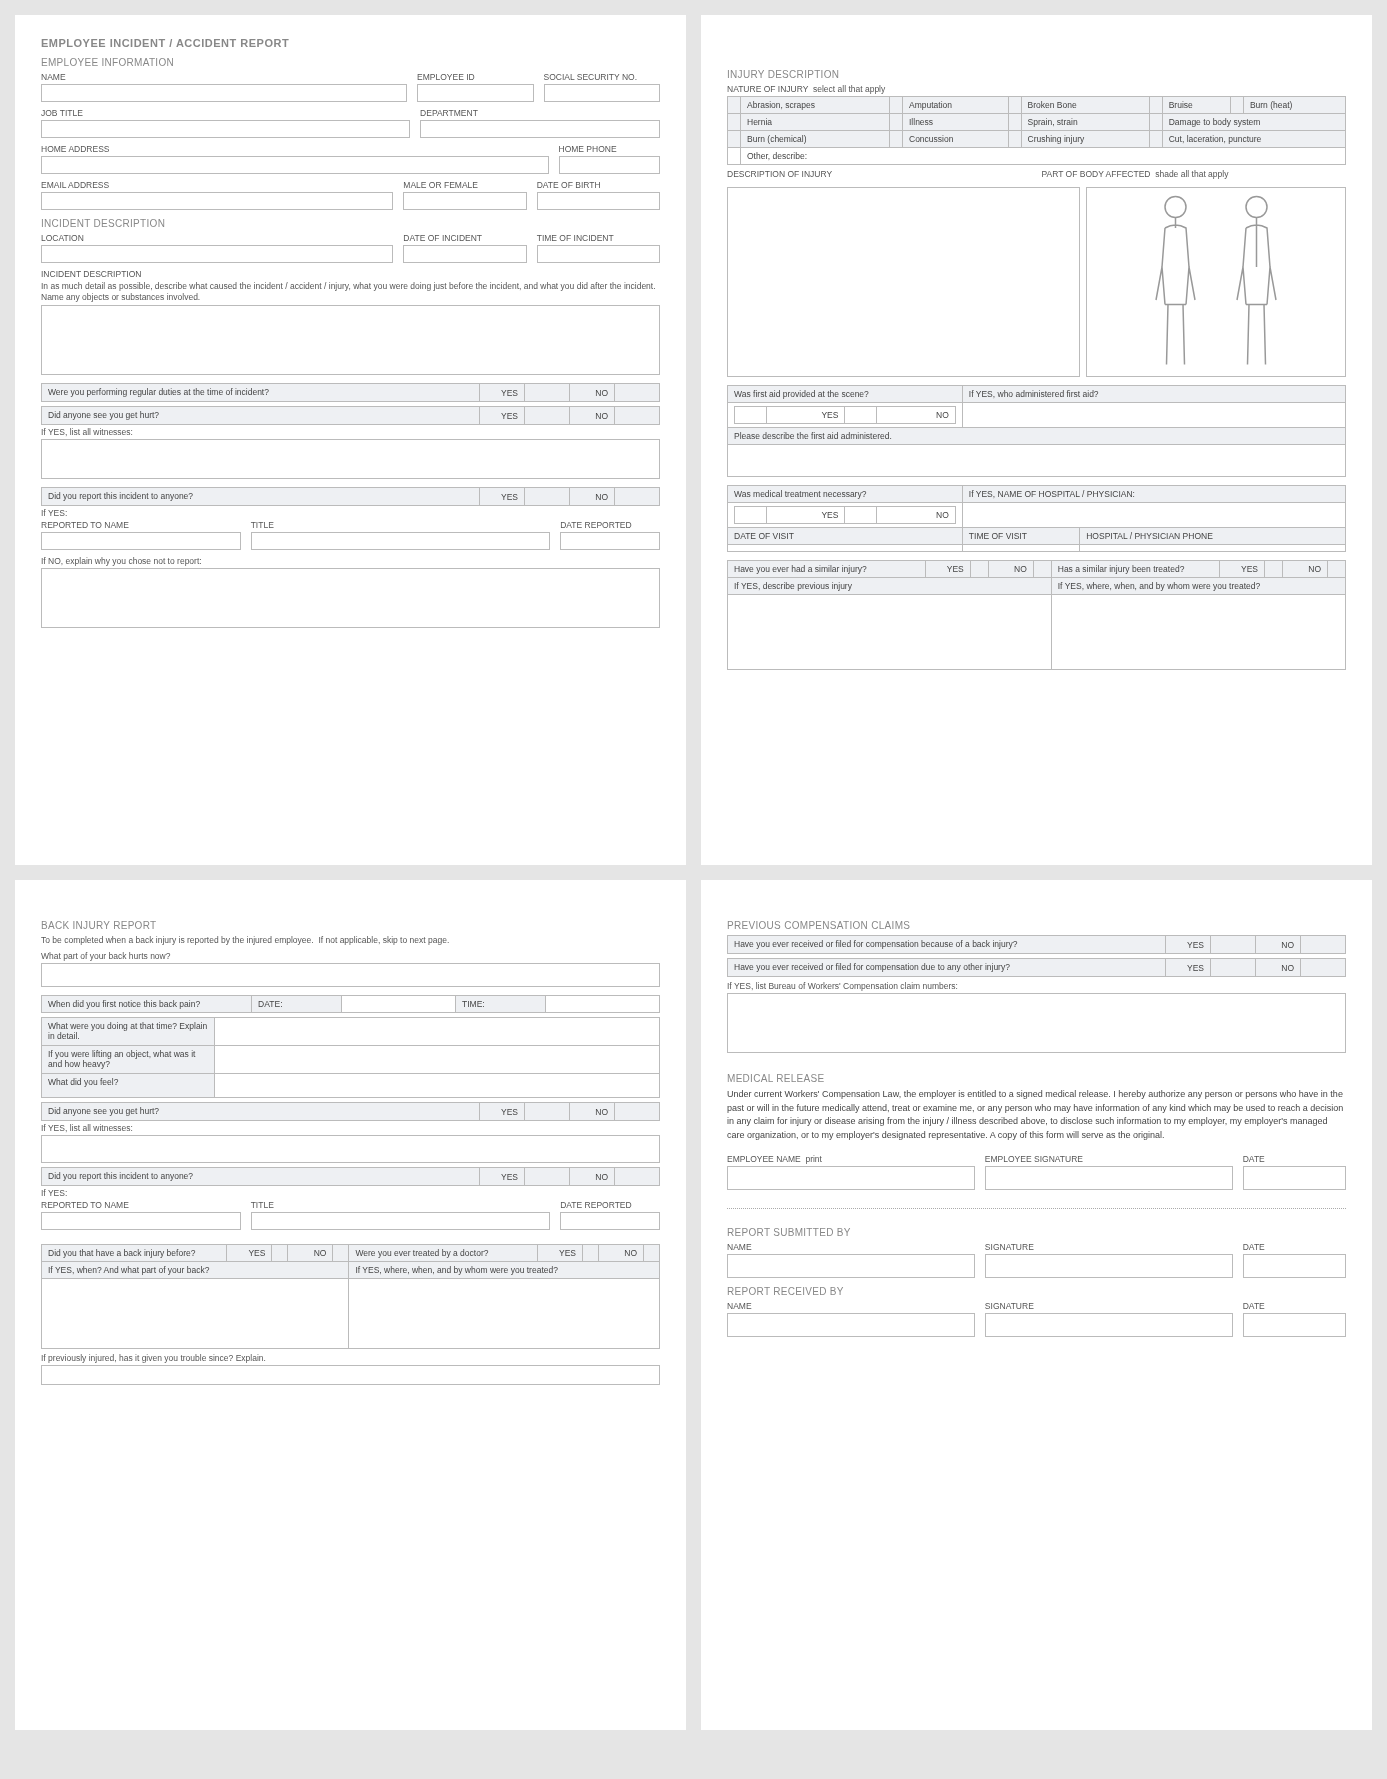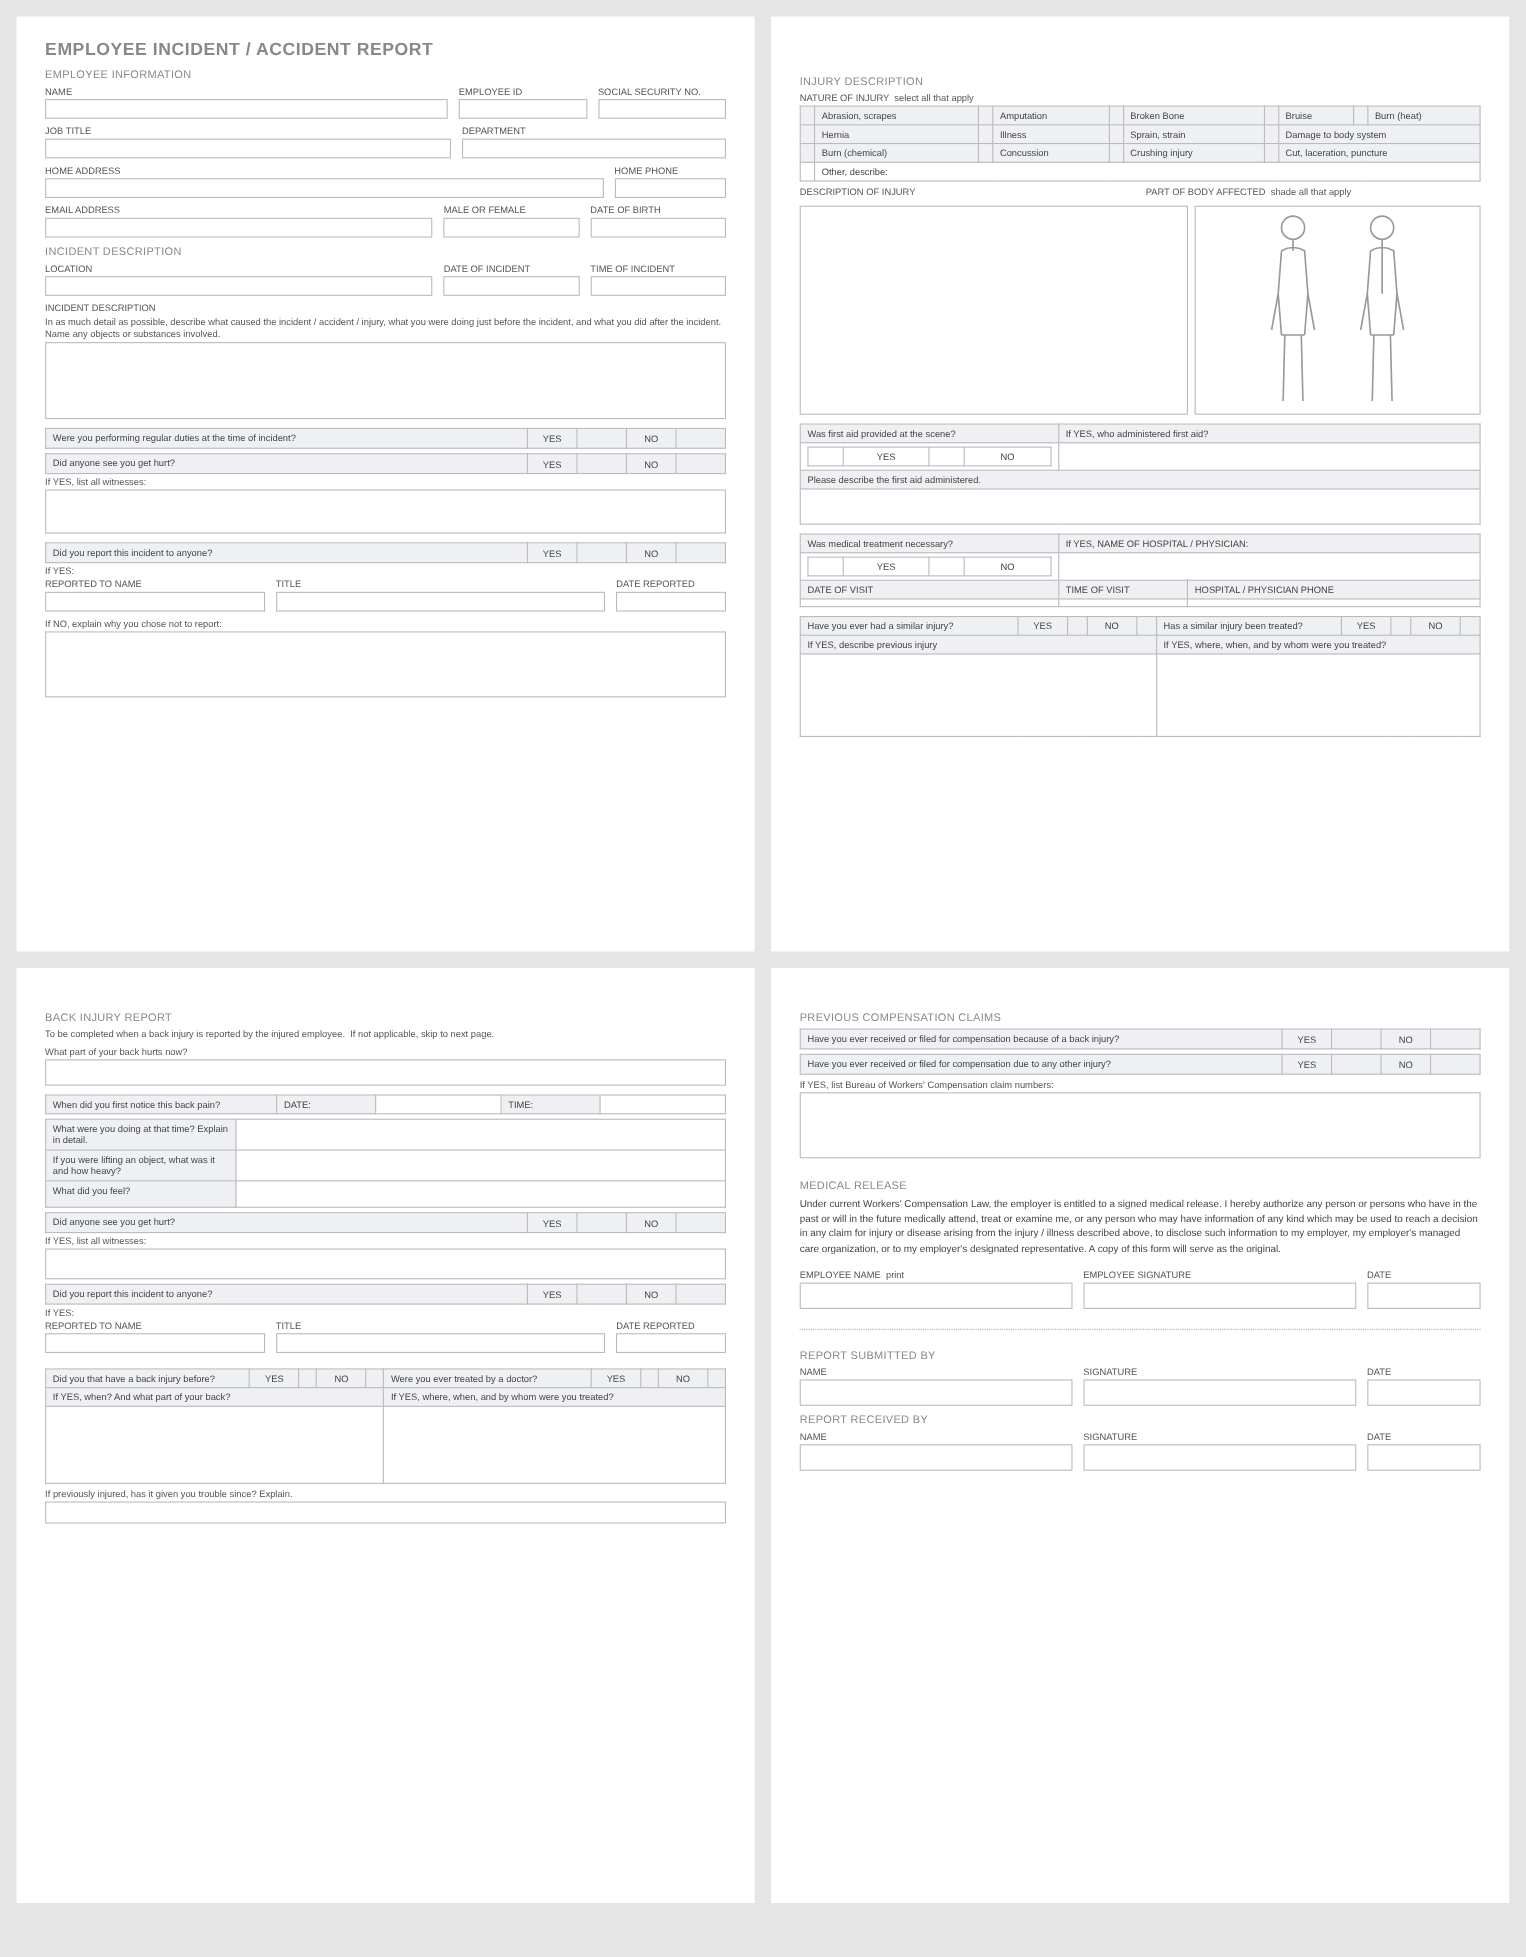--- a/index.html
+++ b/index.html
@@ -1,32 +1,32 @@
 <!DOCTYPE html>
 <html><head>
 <meta charset="utf-8">
 <style>
 *{box-sizing:border-box;margin:0;padding:0;}
 body{font-family:Arial,Helvetica,sans-serif;background:#e5e5e5;font-size:9px;color:#444;}
 .wrap{display:grid;grid-template-columns:1fr 1fr;gap:15px;padding:15px;width:1387px;}
 .page{background:#fff;padding:22px 26px;min-height:850px;}
-h1{font-size:16px;font-weight:bold;color:#888;letter-spacing:.5px;margin-bottom:6px;}
+h1{font-size:11px;font-weight:bold;color:#888;letter-spacing:.5px;margin-bottom:6px;}
 h2{font-size:10px;font-weight:normal;color:#888;letter-spacing:.3px;margin:8px 0 4px;}
 .lbl{font-size:8.5px;color:#555;margin-bottom:2px;}
 .sublbl{font-size:8.5px;color:#555;font-style:normal;}
 .row{display:flex;gap:10px;margin-bottom:6px;}
 .col{flex:1;display:flex;flex-direction:column;}
 .field{border:1px solid #bbb;height:18px;background:#fff;}
 .field-tall{border:1px solid #bbb;height:60px;background:#fff;}
 .field-med{border:1px solid #bbb;height:40px;background:#fff;}
 table{border-collapse:collapse;width:100%;}
 td,th{border:1px solid #bbb;padding:3px 6px;font-size:8.5px;text-align:left;font-weight:normal;color:#444;vertical-align:top;}
 .shade{background:#eef0f3;}
 .ynrow td{height:18px;}
-.yncell{width:45px;text-align:center;vertical-align:middle;}
+.yncell{width:45px;text-align:right;vertical-align:middle;}
 .narrow{width:90px;}
 .desc{font-size:8.5px;line-height:1.3;color:#555;margin-bottom:2px;}
 .italic{}
 .bodyfig{display:flex;gap:6px;justify-content:center;}
 .bodyfig svg{width:75px;height:180px;}
 .bodyfig path,.bodyfig ellipse,.bodyfig circle{fill:none;stroke:#999;stroke-width:1;}
 .para{font-size:9px;line-height:1.5;color:#444;margin-bottom:12px;}
 .dotline{border-top:1px dotted #aaa;margin:18px 0;}
 .spacer{height:8px;}
 </style>

